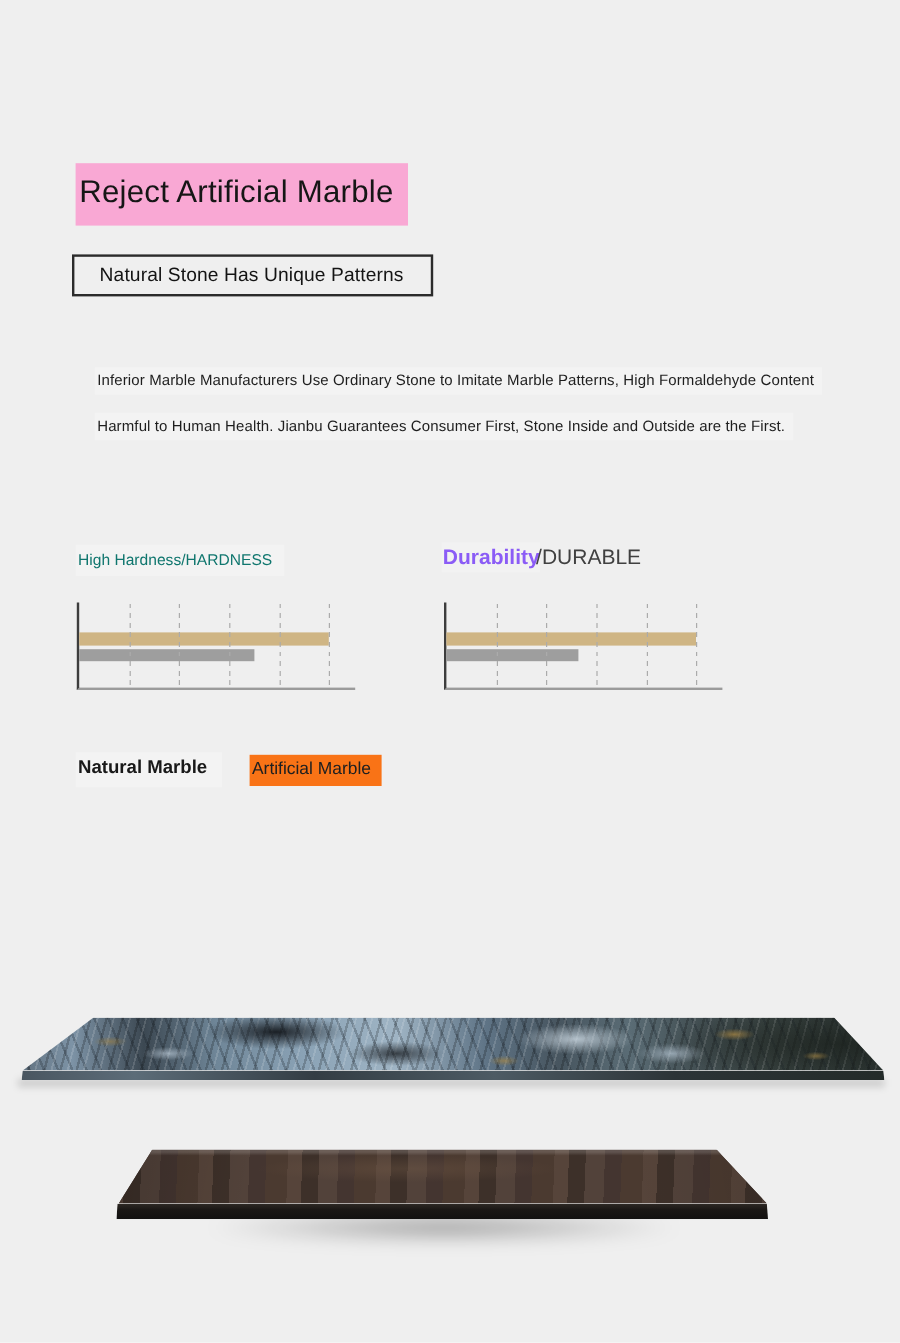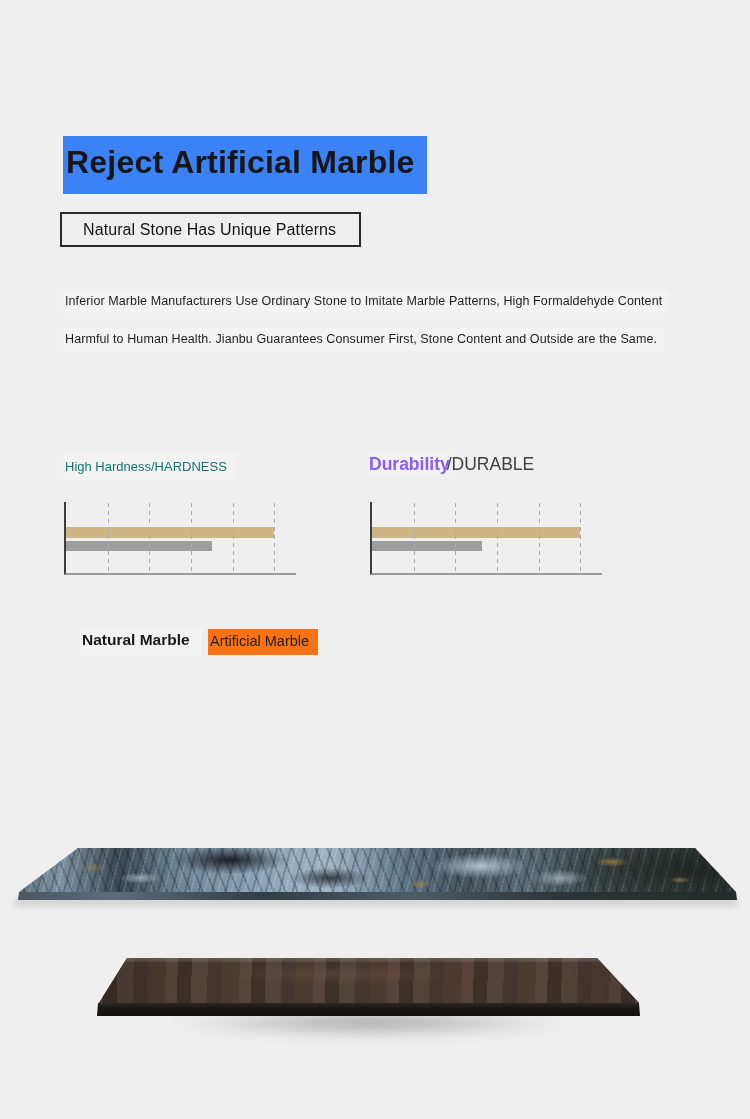--- a/index.html
+++ b/index.html
@@ -1,47 +1,47 @@
 <!DOCTYPE html>
 <html><head>
 <meta charset="utf-8">
 <style>
   html,body{margin:0;padding:0;}
   body{font-family:"Liberation Sans","DejaVu Sans",sans-serif;}
   .page{position:relative;width:750px;height:1119px;background:#efefef;overflow:hidden;}
   .abs{position:absolute;}
 
-  .title{left:63px;top:136px;margin:0;font-size:32px;font-weight:700;color:#161616;
-         background:#3b82f6;padding:9px 12px 14px 3px;line-height:1.1;letter-spacing:0.2px;}
+  .title{left:63px;top:136px;margin:0;font-size:26px;font-weight:400;color:#161616;
+         background:#f9a8d4;padding:9px 12px 14px 3px;line-height:1.1;letter-spacing:0.2px;}
 
   .banner-box{left:60px;top:212px;width:301px;height:35px;box-sizing:border-box;
               border:2px solid #2b2b2b;display:flex;align-items:center;padding-left:21px;}
   .banner-box span{font-size:16px;font-weight:500;color:#141414;letter-spacing:0.1px;}
 
-  .desc{margin:0;font-size:12.5px;font-weight:500;color:#1e1e1e;background:#f3f3f3;
+  .desc{margin:16px;font-size:12.5px;font-weight:500;color:#1e1e1e;background:#f3f3f3;
         padding:4px 7px 5px 2px;letter-spacing:0.1px;}
   .desc.l1{left:63px;top:290px;}
   .desc.l2{left:63px;top:328px;}
 
   .chart-header-left{left:63px;top:454px;font-size:13px;font-weight:400;color:#0f766e;
                      background:#f3f3f3;padding:5px 10px 6px 2px;}
   .chart-header-right{left:368px;top:454px;font-size:17.5px;}
   .chart-header-right .hd-bold{font-weight:700;color:#8b5cf6;background:#f2f2f2;padding:2px 0 3px 1px;}
   .chart-header-right .hd-gray{font-weight:400;color:#404040;margin-left:-3px;}
 
   .chart{top:502px;width:232px;height:73px;box-sizing:border-box;
          border-left:2px solid #3d3d3d;border-bottom:2px solid #9b9b9b;}
   .chart.c0{left:64px;} .chart.c1{left:370px;}
   .gridline{position:absolute;top:1px;bottom:0;width:1px;
             background:repeating-linear-gradient(180deg,#ababab 0 4px,rgba(0,0,0,0) 4px 8px);}
   .bar{position:absolute;left:0;}
   .bar.row0{top:25px;height:11px;}
   .bar.row1{top:39px;height:10px;}
 
-  .legend-natural{left:80px;top:627px;font-size:15.5px;font-weight:700;color:#191919;
+  .legend-natural{left:63px;top:627px;font-size:15.5px;font-weight:700;color:#191919;
                   background:#f3f3f3;padding:4px 12px 7px 2px;}
   .legend-artificial{left:208px;top:629px;font-size:14.5px;font-weight:500;color:#202020;
                      background:#f97316;padding:4px 9px 6px 2px;}
 
   
   .slab-shadow{left:15px;top:899px;width:722px;height:7px;background:rgba(0,0,0,0.14);filter:blur(3px);}
   .slab-surface{left:0;top:848px;width:750px;height:44px;
     clip-path:polygon(78px 0,695px 0,736px 44px,19px 44px);
     background:
       radial-gradient(ellipse 90px 22px at 230px 12px, rgba(15,18,22,0.9), rgba(15,18,22,0) 65%),
@@ -82,21 +82,21 @@
 
 <div class="page">
 
   <h1 class="abs title">Reject Artificial Marble</h1>
 
   <div class="abs banner-box">
     <span>Natural Stone Has Unique Patterns</span>
   </div>
 
   <p class="abs desc l1">Inferior Marble Manufacturers Use Ordinary Stone to Imitate Marble Patterns, High Formaldehyde Content</p>
-  <p class="abs desc l2">Harmful to Human Health. Jianbu Guarantees Consumer First, Stone Content and Outside are the Same.</p>
+  <p class="abs desc l2">Harmful to Human Health. Jianbu Guarantees Consumer First, Stone Inside and Outside are the First.</p>
 
   <div class="abs chart-header-left">High Hardness/HARDNESS</div>
 
   <div class="abs chart-header-right"><span class="hd-bold">Durability</span><span class="hd-gray">/DURABLE</span></div>
 
   <div class="abs chart c0">
     <div class="bar row0" style="width: 90.5%; background: rgb(207, 181, 132);"></div>
     <div class="bar row1" style="width: 63.4%; background: rgb(158, 158, 158);"></div>
   <div class="gridline" style="left: 18.1%;"></div>
       <div class="gridline" style="left: 36.2%;"></div>

